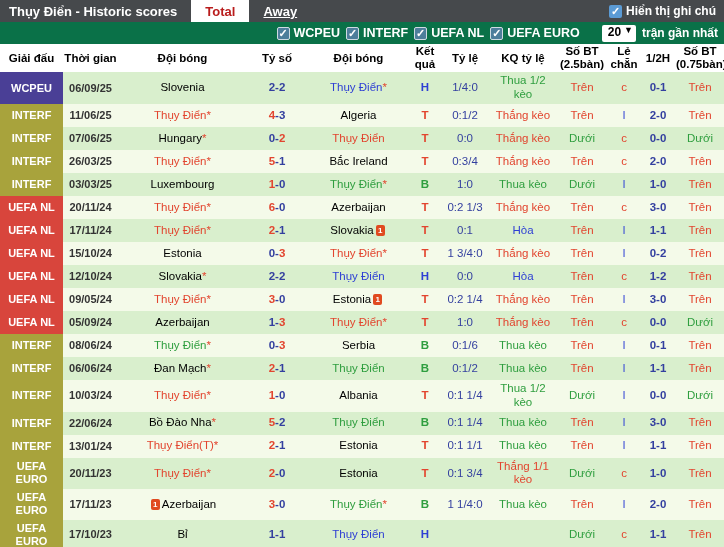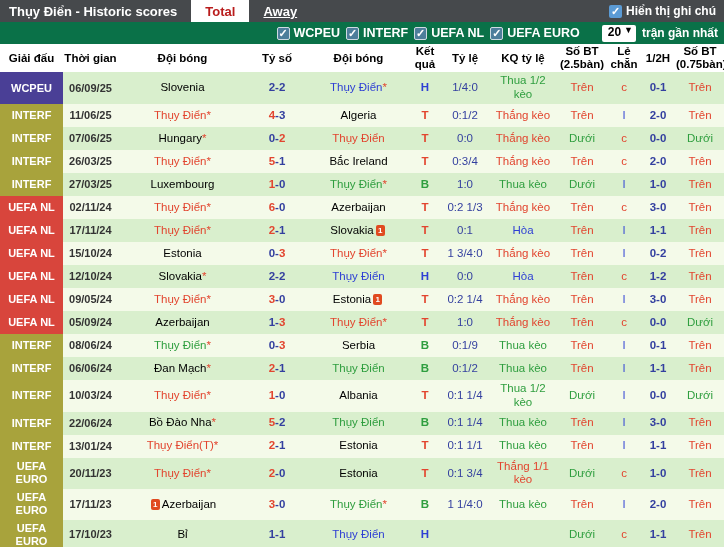--- a/index.html
+++ b/index.html
@@ -182,35 +182,35 @@
           <td class="res c-red">T</td>
           <td class="odds">0:3/4</td>
           <td class="c-red">Thắng kèo</td>
           <td class="c-red">Trên</td>
           <td class="c-red">c</td>
           <td class="ht c-navy">2-0</td>
           <td class="c-red">Trên</td>
         </tr>
         <tr>
           <td class="league bg-interf">INTERF</td>
-          <td class="date">27/03/25</td>
+          <td class="date">03/03/25</td>
           <td class="c-black"><span>Luxembourg</span></td>
           <td class="score"><span class="c-red">1</span><span class="c-navy">-</span><span class="c-navy">0</span></td>
           <td class="c-green"><span>Thụy Điển</span><span class="star">*</span></td>
           <td class="res c-green">B</td>
           <td class="odds">1:0</td>
           <td class="c-green">Thua kèo</td>
           <td class="c-green">Dưới</td>
           <td class="c-blue">l</td>
           <td class="ht c-navy">1-0</td>
           <td class="c-red">Trên</td>
         </tr>
         <tr>
           <td class="league bg-uefanl">UEFA NL</td>
-          <td class="date">02/11/24</td>
+          <td class="date">20/11/24</td>
           <td class="c-red"><span>Thụy Điển</span><span class="star">*</span></td>
           <td class="score"><span class="c-red">6</span><span class="c-navy">-</span><span class="c-navy">0</span></td>
           <td class="c-black"><span>Azerbaijan</span></td>
           <td class="res c-red">T</td>
           <td class="odds">0:2 1/3</td>
           <td class="c-red">Thắng kèo</td>
           <td class="c-red">Trên</td>
           <td class="c-red">c</td>
           <td class="ht c-navy">3-0</td>
           <td class="c-red">Trên</td>
@@ -285,21 +285,21 @@
           <td class="ht c-navy">0-0</td>
           <td class="c-green">Dưới</td>
         </tr>
         <tr>
           <td class="league bg-interf">INTERF</td>
           <td class="date">08/06/24</td>
           <td class="c-green"><span>Thụy Điển</span><span class="star">*</span></td>
           <td class="score"><span class="c-navy">0</span><span class="c-navy">-</span><span class="c-red">3</span></td>
           <td class="c-black"><span>Serbia</span></td>
           <td class="res c-green">B</td>
-          <td class="odds">0:1/9</td>
+          <td class="odds">0:1/6</td>
           <td class="c-green">Thua kèo</td>
           <td class="c-red">Trên</td>
           <td class="c-blue">l</td>
           <td class="ht c-navy">0-1</td>
           <td class="c-red">Trên</td>
         </tr>
         <tr>
           <td class="league bg-interf">INTERF</td>
           <td class="date">06/06/24</td>
           <td class="c-black"><span>Đan Mạch</span><span class="star">*</span></td>

